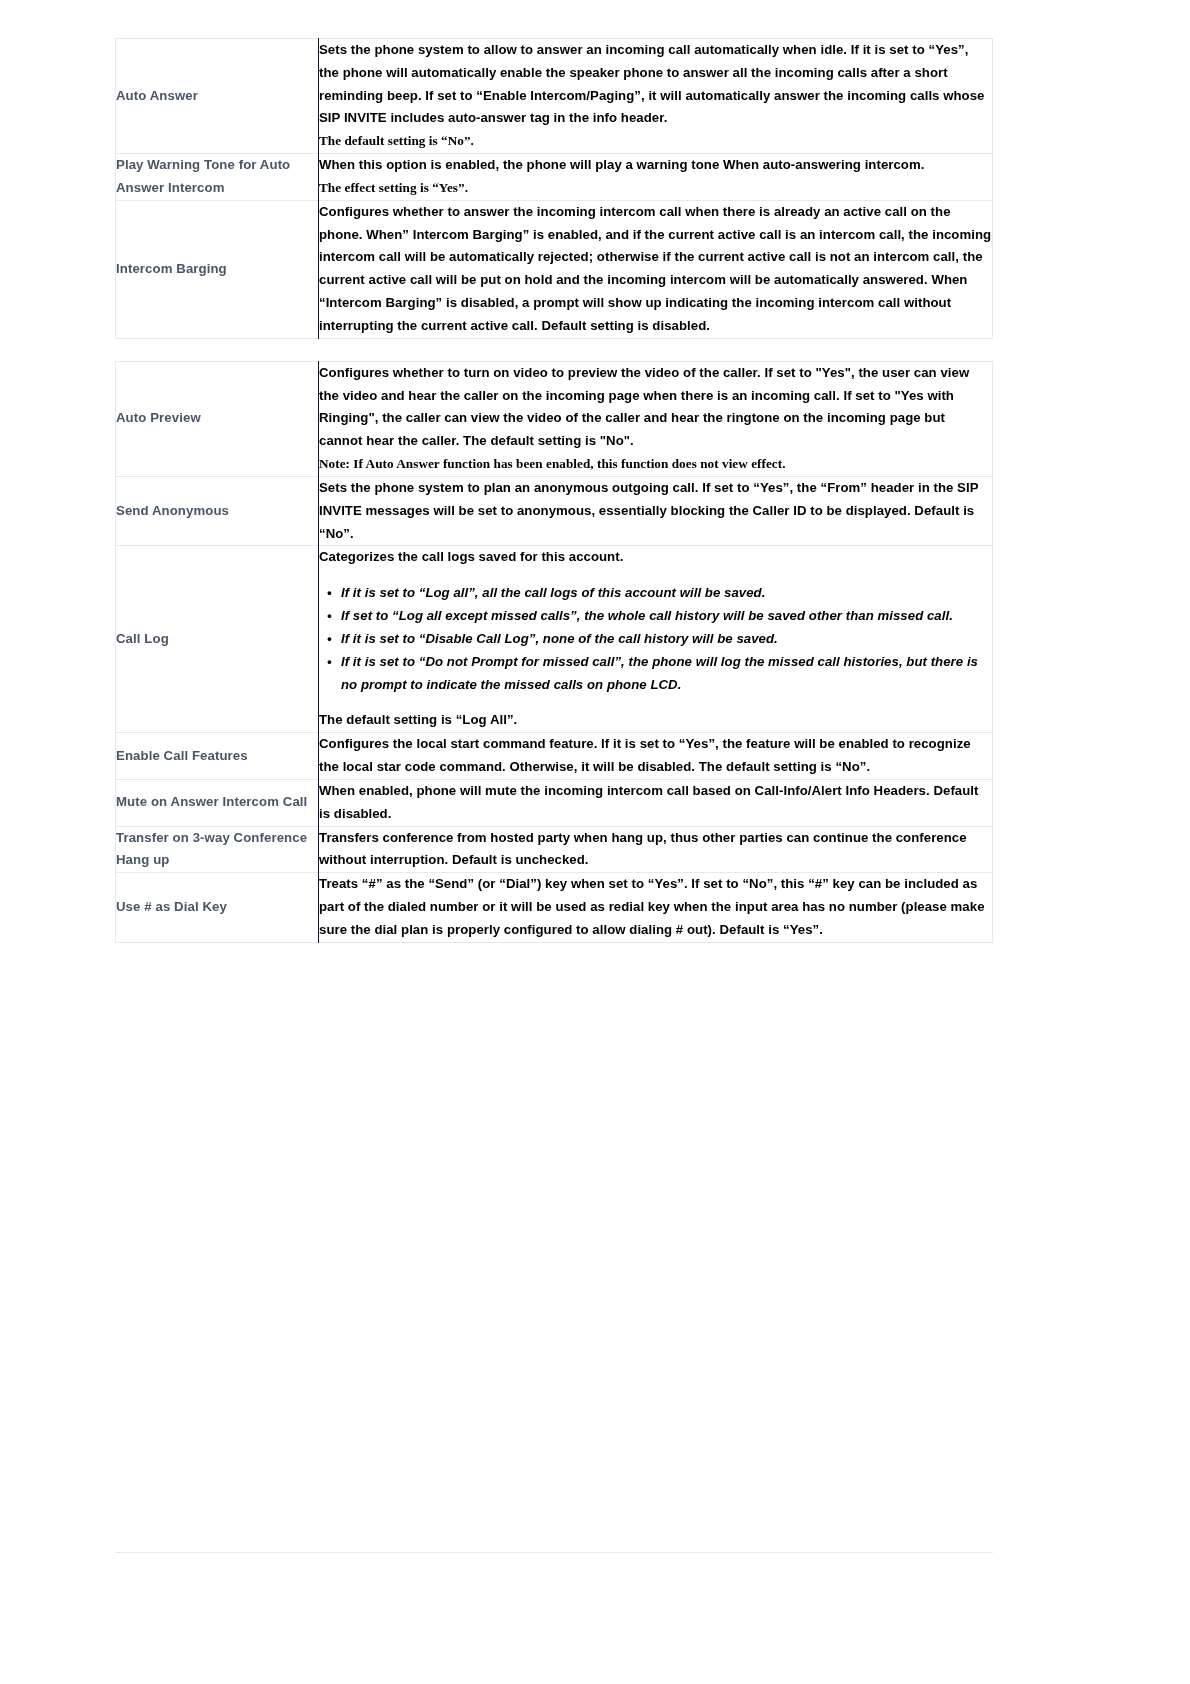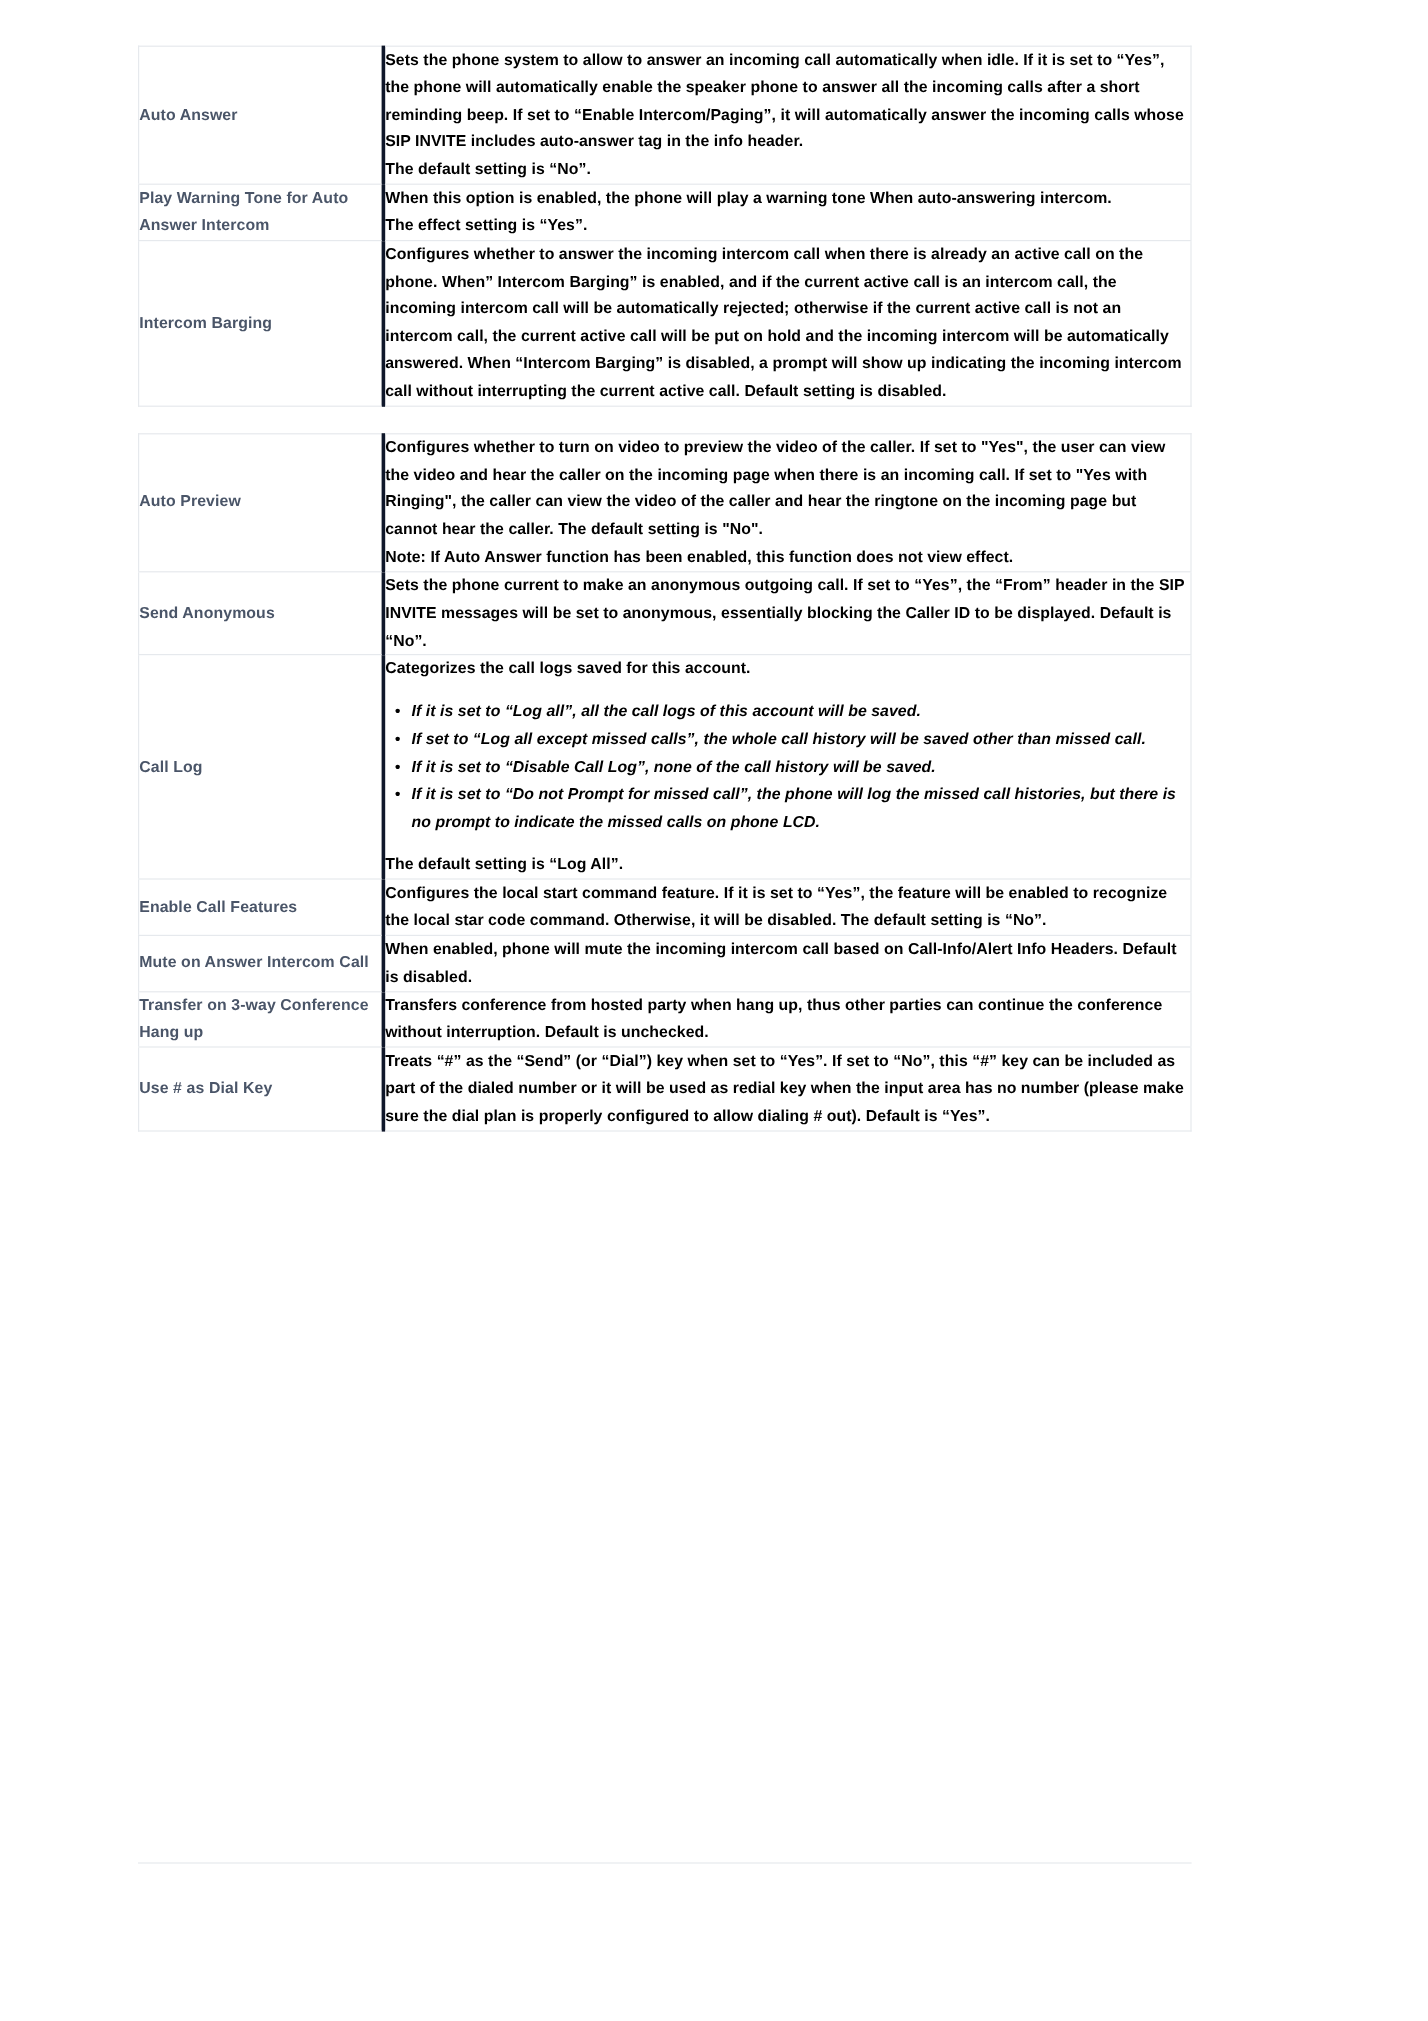--- a/index.html
+++ b/index.html
@@ -37,21 +37,21 @@
 
   .spec-table tr {
     border-bottom: 1px solid #e6e9ed;
   }
   .spec-table tr:last-child {
     border-bottom: none;
   }
 
   .spec-table td {
     vertical-align: middle;
-    border-right: 3px solid #0f172a;
+    border-right: 1px solid #0f172a;
     padding: 0;
   }
   .spec-table td:last-child {
     border-right: none;
   }
 
   .col-name {
     width: 202px;
     padding: 18px 14px 18px 17px;
     font-size: 13.2px;
@@ -68,20 +68,21 @@
     line-height: 1.73;
     color: #000000;
     letter-spacing: 0.05px;
   }
 
   .col-desc p {
     margin: 0;
   }
   .col-desc p + p {
     margin-top: 0px;
+    font-family: Liberation Serif, serif;
   }
 
   .col-desc ul {
     margin: 13px 0 13px 0;
     padding-left: 22px;
     list-style: none;
   }
   .col-desc ul li {
     position: relative;
     padding-left: 0;
@@ -142,21 +143,21 @@
       <tr>
         <td class="col-name">Auto Preview</td>
         <td class="col-desc">
           <p>Configures whether to turn on video to preview the video of the caller. If set to "Yes", the user can view the video and hear the caller on the incoming page when there is an incoming call. If set to "Yes with Ringing", the caller can view the video of the caller and hear the ringtone on the incoming page but cannot hear the caller. The default setting is "No".</p>
           <p>Note: If Auto Answer function has been enabled, this function does not view effect.</p>
         </td>
       </tr>
       <tr>
         <td class="col-name">Send Anonymous</td>
         <td class="col-desc">
-          <p>Sets the phone current to make an anonymous outgoing call. If set to “Yes”, the “From” header in the SIP INVITE messages will be set to anonymous, essentially blocking the Caller ID to be displayed. Default is “No”.</p>
+          <p>Sets the phone system to plan an anonymous outgoing call. If set to “Yes”, the “From” header in the SIP INVITE messages will be set to anonymous, essentially blocking the Caller ID to be displayed. Default is “No”.</p>
         </td>
       </tr>
       <tr>
         <td class="col-name">Call Log</td>
         <td class="col-desc">
           <p>Categorizes the call logs saved for this account.</p>
           <ul>
             <li>If it is set to “Log all”, all the call logs of this account will be saved.</li>
             <li>If set to “Log all except missed calls”, the whole call history will be saved other than missed call.</li>
             <li>If it is set to “Disable Call Log”, none of the call history will be saved.</li>

